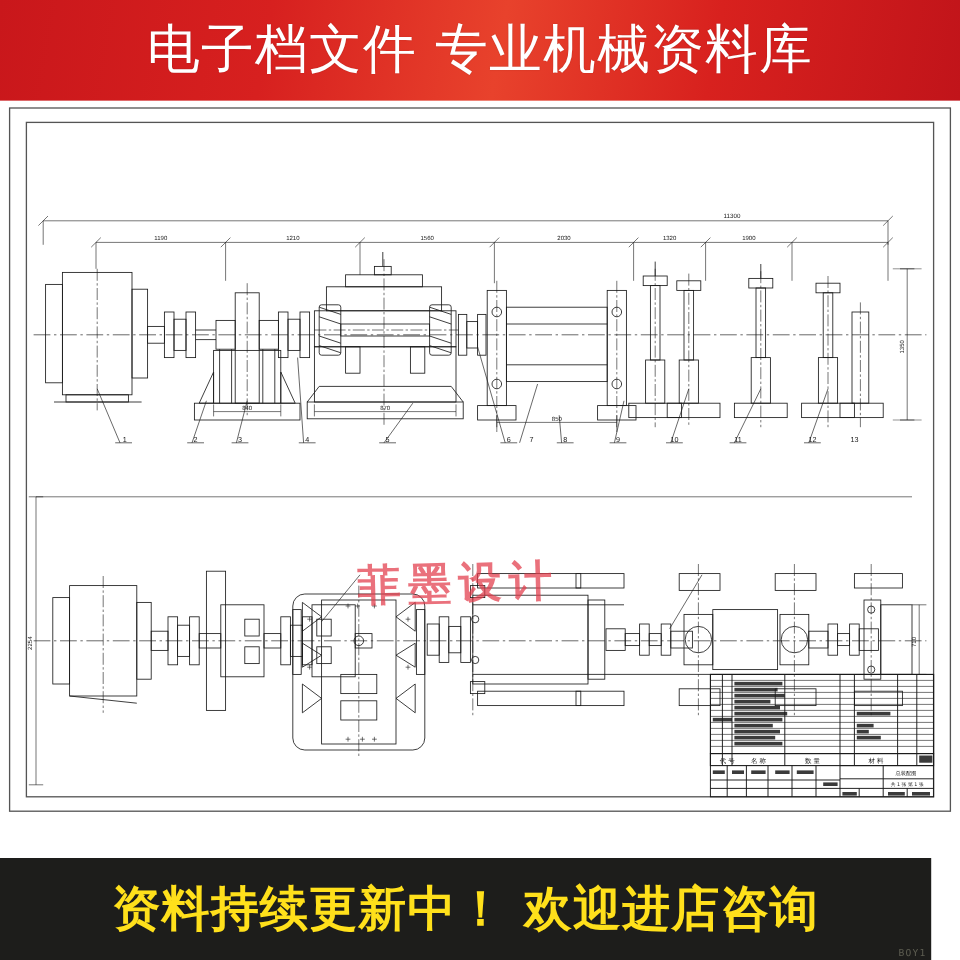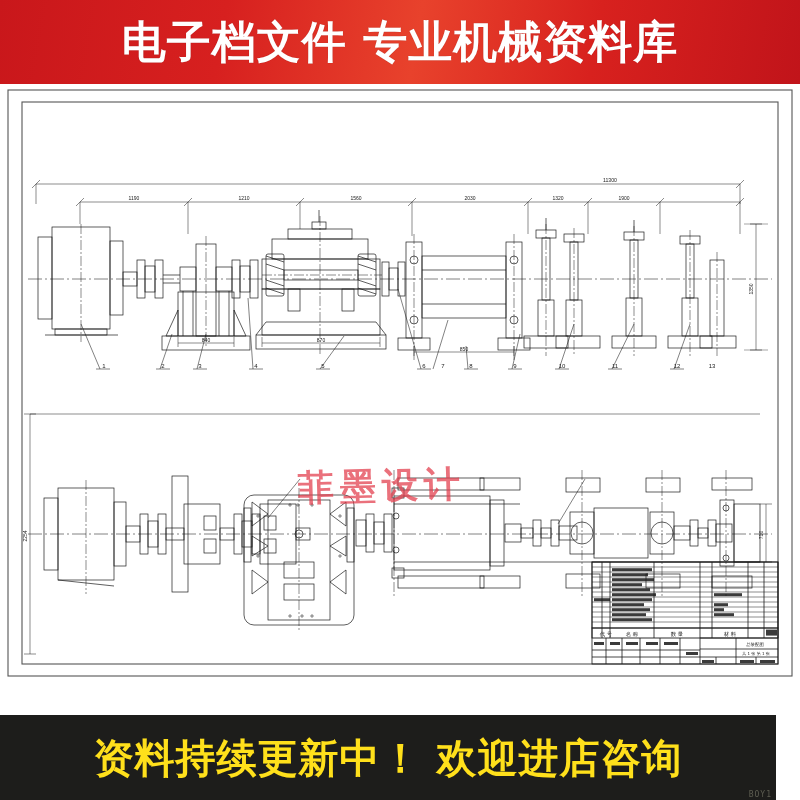--- a/index.html
+++ b/index.html
@@ -13,21 +13,21 @@
   
   #top-banner{
     position:absolute;left:0;top:0;width:800px;height:84px;
     background:linear-gradient(100deg,#c9171b 0%,#d7201f 28%,#e8422c 52%,#d8211e 74%,#c1141a 100%);
     display:flex;align-items:center;justify-content:center;
     overflow:hidden;
   }
   #top-banner-text{
     color:#ffffff;
     font-family:"DejaVu Sans","Liberation Sans",sans-serif;
-    font-weight:bold;
+    font-weight:normal;
     font-size:44px;
     letter-spacing:1px;
     white-space:nowrap;
     line-height:1;
     text-shadow:0 0 1px rgba(0,0,0,.25);
   }
   
   #bottom-banner{
     position:absolute;left:0;top:715px;width:776px;height:85px;
     background:#1d1d1b;

